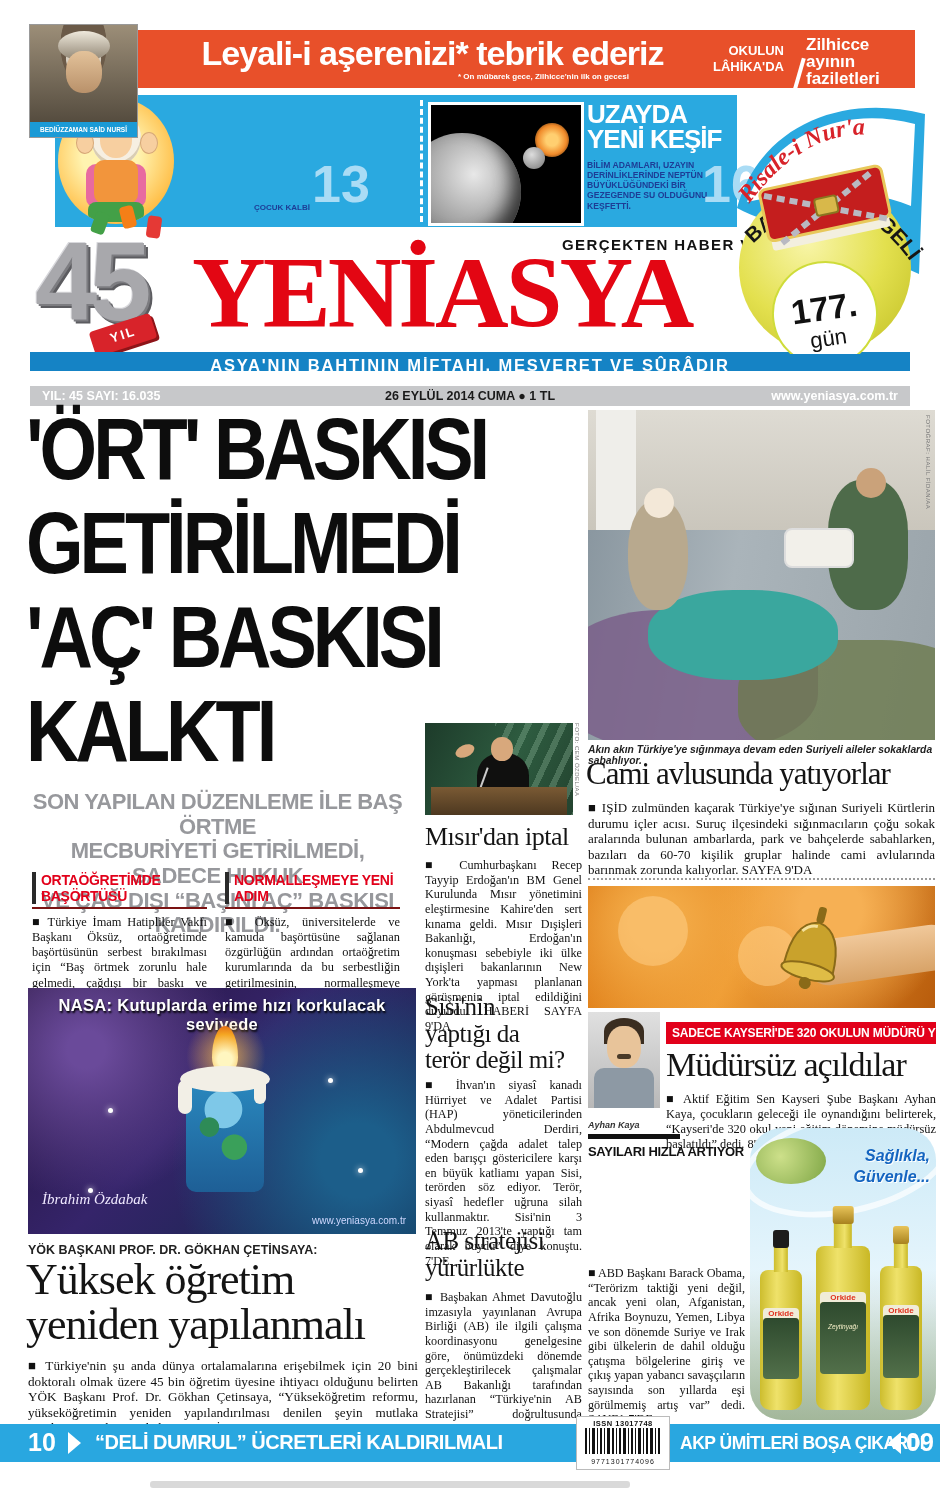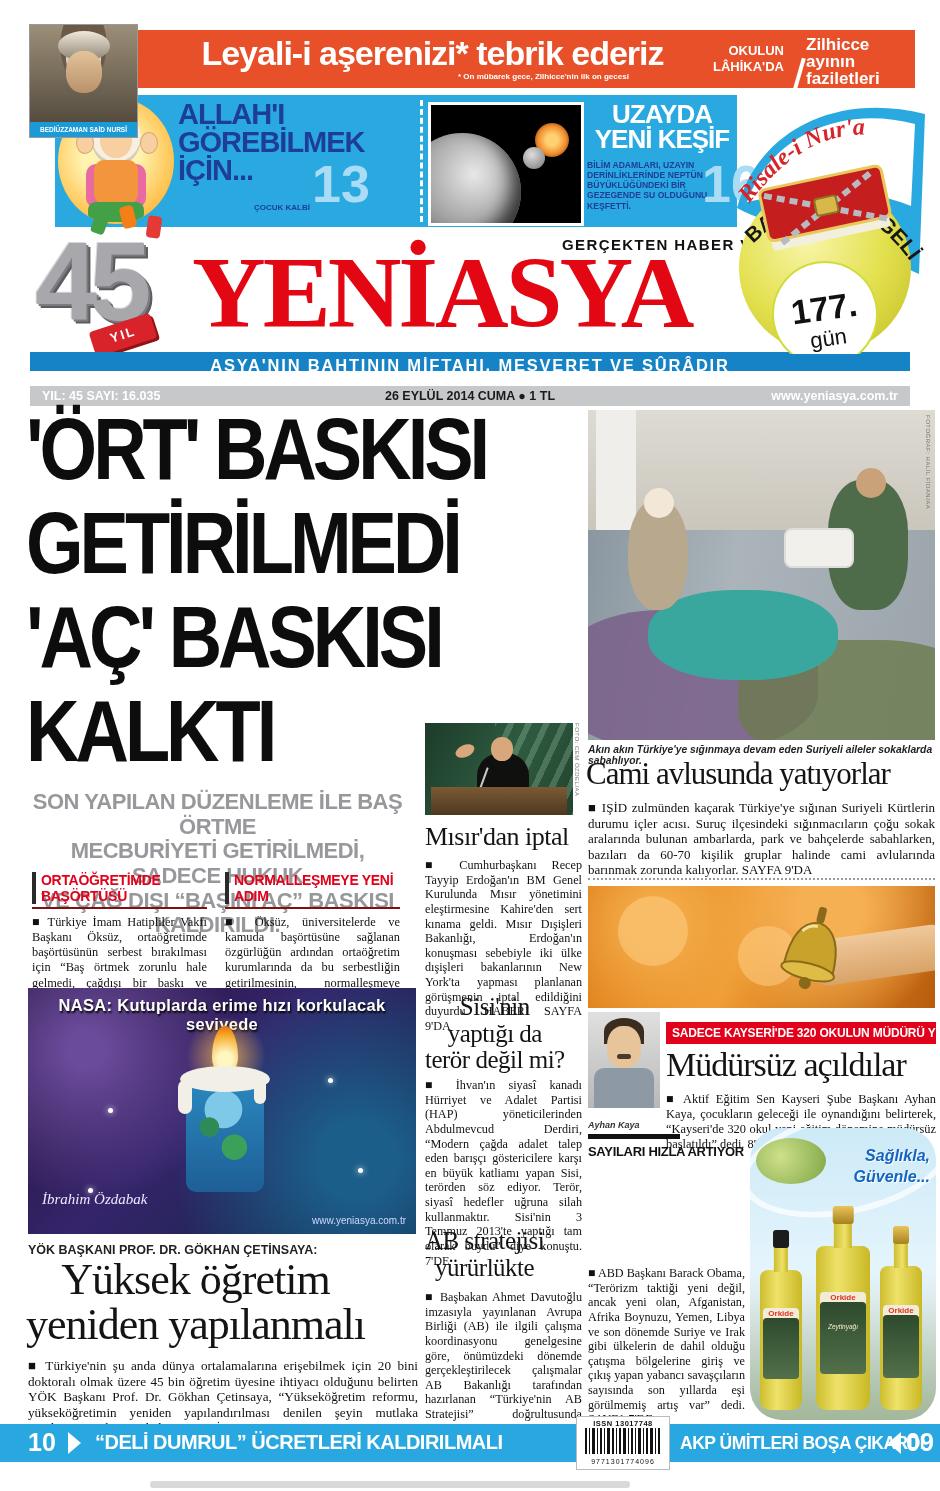--- a/index.html
+++ b/index.html
@@ -1,19 +1,19 @@
 <!DOCTYPE html>
 <html><head>
 <meta charset="utf-8">
 <style>
   html,body{margin:0;padding:0;background:#fff;}
   #page{position:relative;width:940px;height:1491px;background:#fff;overflow:hidden;
         font-family:"Liberation Sans",sans-serif;color:#111;}
   .abs{position:absolute;}
-  .preline{white-space:pre-line;text-align:center;}
+  .preline{white-space:pre-line;}
   .just{text-align:justify;}
 
   
   .top-banner{left:55px;top:30px;width:860px;height:58px;background:#e8502a;}
   .tb-headline{left:150px;top:34px;width:565px;text-align:center;color:#fff;
      font-size:34px;font-weight:800;letter-spacing:-1px;white-space:nowrap;}
   .tb-footnote{left:458px;top:72px;color:#fff;font-size:8px;font-weight:700;}
   .tb-yazisi{left:698px;top:43px;width:86px;text-align:right;color:#fff;font-size:13px;
      font-weight:700;line-height:1.2;}
   .tb-slash{left:793px;top:27px;width:4px;height:64px;background:#fff;transform:rotate(16deg);}
@@ -294,21 +294,20 @@
   <div class="abs promo"></div>
   <div class="abs promo-div"></div>
   <div class="abs girl">
     <div class="scarf"></div>
     <div class="hand1"></div>
     <div class="hand2"></div>
     <div class="face"></div>
     <div class="body"></div>
     <div class="skirt"></div>
   </div>
-  <div class="abs promo-t1">ALLAH'I GÖREBİLMEK İÇİN...</div>
   <div class="abs promo-tag1">ÇOCUK KALBİ</div>
   <div class="abs promo-n1">13</div>
   <div class="abs space">
     <div class="moon"></div>
     <div class="sun"></div>
     <div class="moon2"></div>
   </div>
   <div class="abs promo-t2 preline">UZAYDA YENİ KEŞİF</div>
   <div class="abs promo-sub2">BİLİM ADAMLARI, UZAYIN DERİNLİKLERİNDE NEPTÜN BÜYÜKLÜĞÜNDEKİ BİR GEZEGENDE SU OLDUĞUNU KEŞFETTİ.</div>
   <div class="abs promo-n2">16</div>

